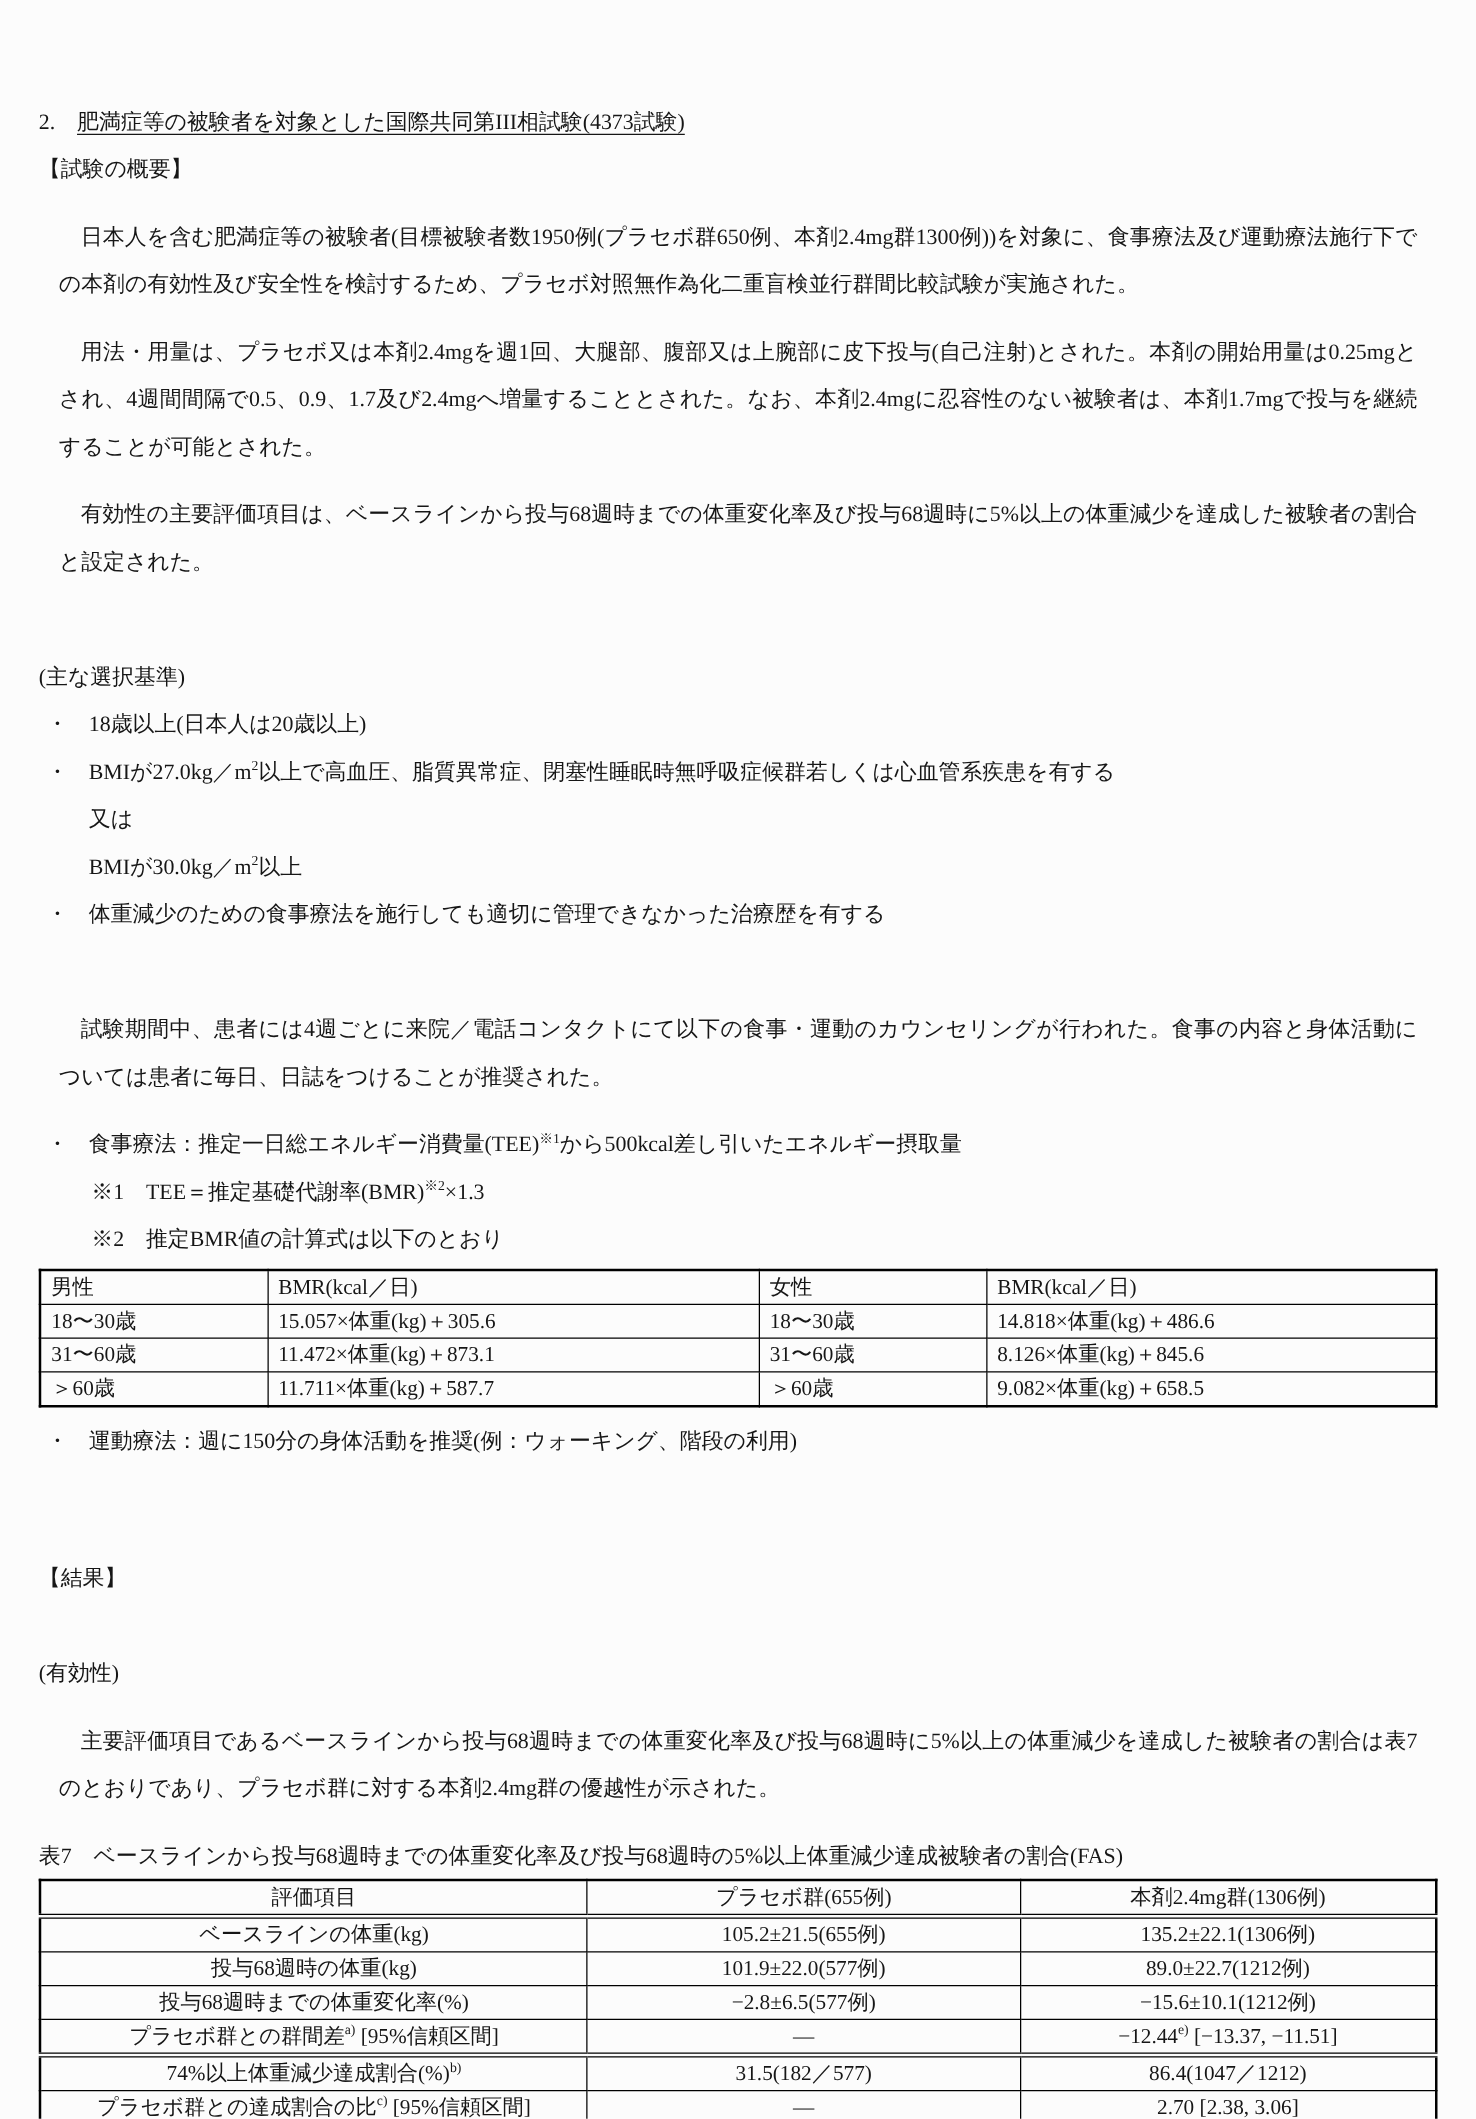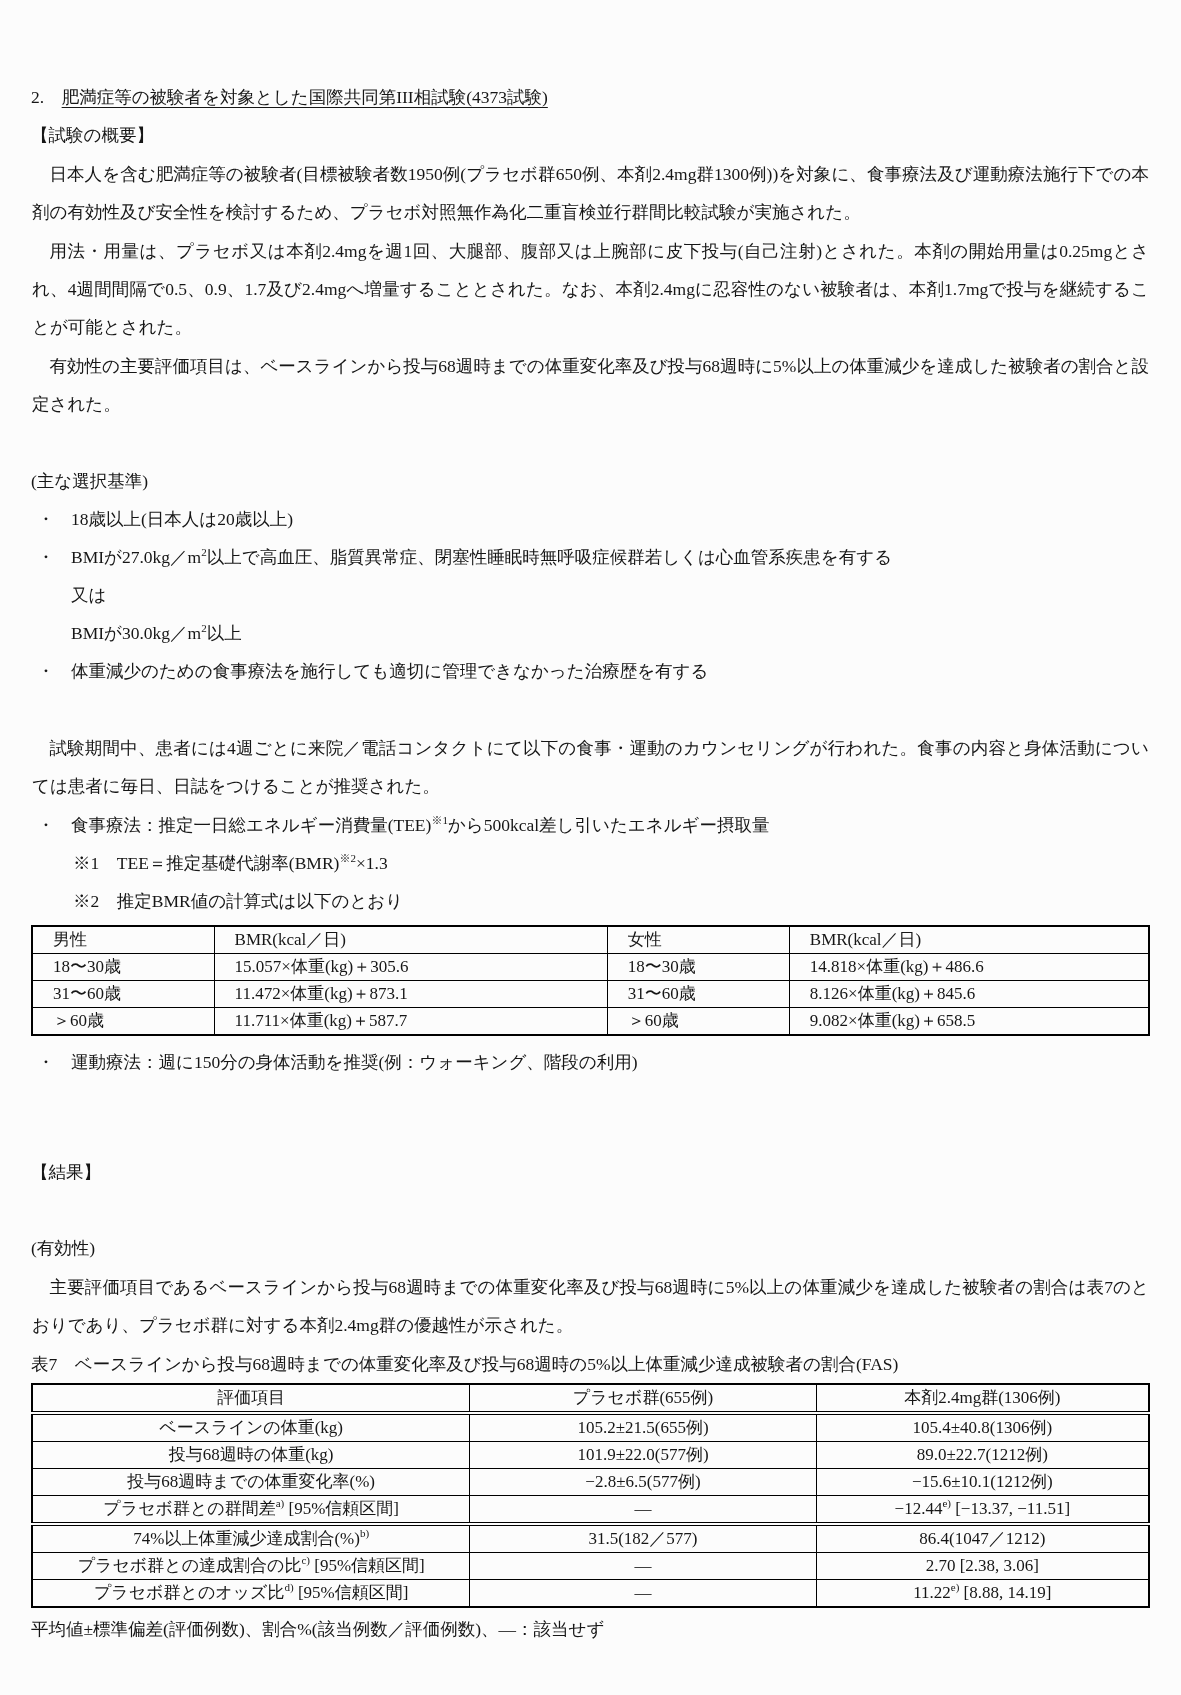--- a/index.html
+++ b/index.html
@@ -9,41 +9,41 @@
     height: 1695px;
     background: #fcfcfc;
     color: #161616;
     font-family: "Liberation Serif", "DejaVu Serif", serif;
   }
   .page {
     padding: 78px 31px 40px 31px;
     font-size: 17.5px;
     line-height: 38px;
   }
-  p { margin: 1px; text-align: justify; }
+  p { margin: 16px; text-align: justify; }
   .indent { text-indent: 1em; }
   .doc-title { white-space: nowrap; }
   .doc-title .u { text-decoration: underline; text-underline-offset: 4px; }
   .gap1 { height: 38px; }
   .gap2 { height: 72px; }
   .li { display: flex; }
   .li .marker { width: 40px; padding-left: 6px; flex: none; }
   .li .content { flex: 1; text-align: justify; }
   .note-line { padding-left: 42px; }
   sup { font-size: 11px; line-height: 0; vertical-align: super; }
 
   table { border-collapse: collapse; width: 100%; table-layout: fixed; }
   .t1, .t7 { border: 2px solid #000; }
   .t1 { margin: 5px 0 7px 0; }
   .t7 { margin: 0 0 2px 0; }
   .t1 th, .t1 td, .t7 th, .t7 td {
     border: 1px solid #000;
     font-weight: normal;
     font-size: 17px;
-    padding: 0 20px;
+    padding: 0 8px;
     overflow: hidden;
     white-space: nowrap;
   }
   .t1 th, .t1 td { height: 26px; line-height: 26px; text-align: left; }
   .t7 th, .t7 td { height: 26px; line-height: 26px; text-align: center; }
   .t7 thead th { border-bottom: 4px double #000; margin-left: 34px; }
   .t7 tr.dbl td { border-bottom: 4px double #000; }
   .caption { text-align: left; }
   .footnote { text-align: left; }
 </style>
@@ -158,21 +158,21 @@
       <tr>
         <th>評価項目</th>
         <th>プラセボ群(655例)</th>
         <th>本剤2.4mg群(1306例)</th>
       </tr>
     </thead>
     <tbody>
       <tr>
         <td>ベースラインの体重(kg)</td>
         <td>105.2±21.5(655例)</td>
-        <td>105.4±40.8(1306例)</td>
+        <td>135.2±22.1(1306例)</td>
       </tr>
       <tr>
         <td>投与68週時の体重(kg)</td>
         <td>101.9±22.0(577例)</td>
         <td>89.0±22.7(1212例)</td>
       </tr>
       <tr>
         <td>投与68週時までの体重変化率(%)</td>
         <td>−2.8±6.5(577例)</td>
         <td>−15.6±10.1(1212例)</td>

